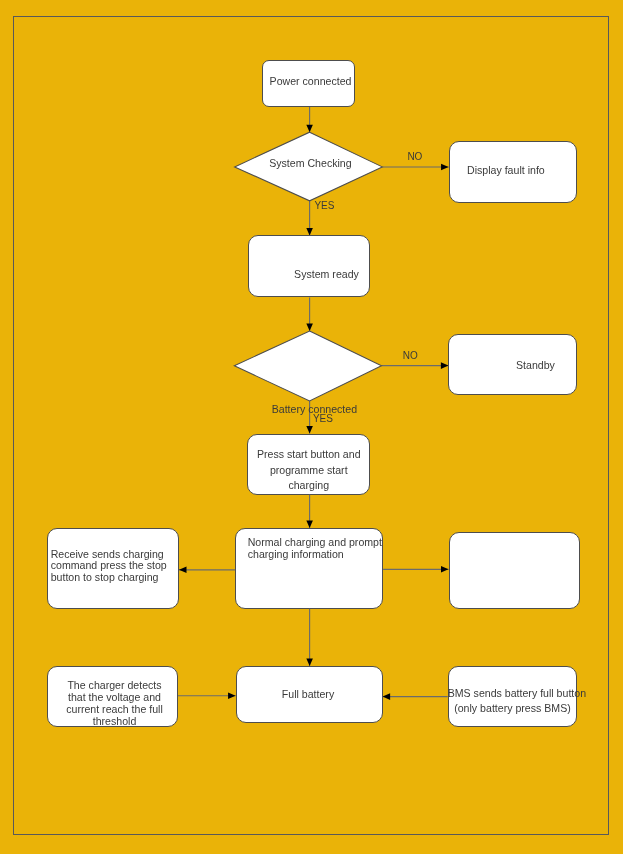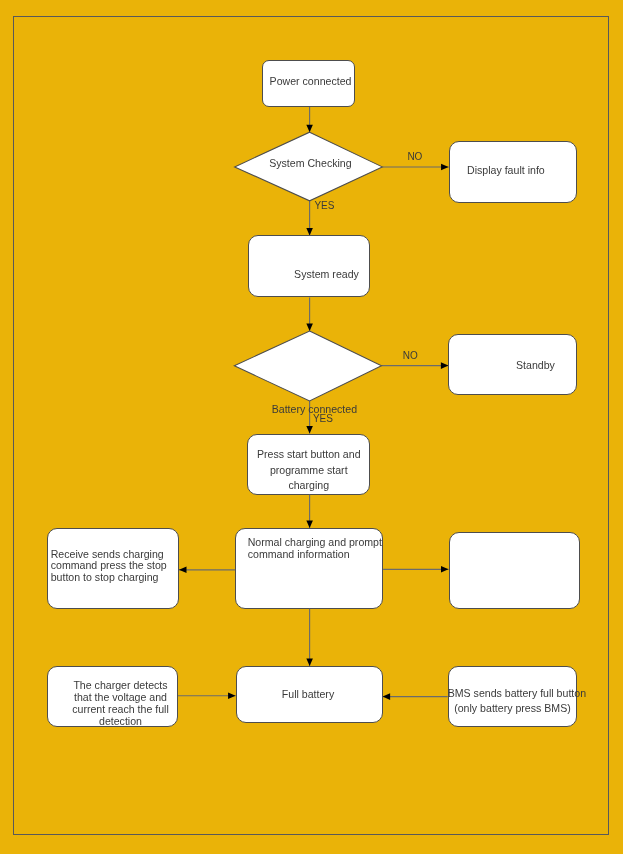--- a/index.html
+++ b/index.html
@@ -71,35 +71,35 @@
   <div class="tx" style="left:516px;top:359.4px;">Standby</div>
 
   <div class="tx c" style="left:247.2px;width:123.1px;top:447.4px;line-height:15.5px;">
     <div>Press start button and</div>
     <div>programme start</div>
     <div>charging</div>
   </div>
 
   <div class="tx" style="left:247.7px;top:536px;line-height:12.4px;">
     <div>Normal charging and prompt</div>
-    <div>command information</div>
+    <div>charging information</div>
   </div>
 
   <div class="tx" style="left:50.7px;top:548.7px;line-height:11.7px;">
     <div>Receive sends charging</div>
     <div>command press the stop</div>
     <div>button to stop charging</div>
   </div>
 
 
-  <div class="tx c" style="left:52px;width:137px;top:679.2px;line-height:12px;">
+  <div class="tx c" style="left:46px;width:137px;top:679.2px;line-height:12px;">
     <div>The charger detects</div>
     <div>that the voltage and</div>
     <div>current reach the full</div>
-    <div>detection</div>
+    <div>threshold</div>
   </div>
 
   <div class="tx" style="left:281.8px;top:688.4px;">Full battery</div>
 
   <div class="tx c" style="left:447.7px;width:129.6px;top:686.2px;line-height:15.3px;">
     <div>BMS sends battery full button</div>
     <div>(only battery press BMS)</div>
   </div>
 
   <div class="lbl" style="left:407.4px;top:151.9px;">NO</div>

